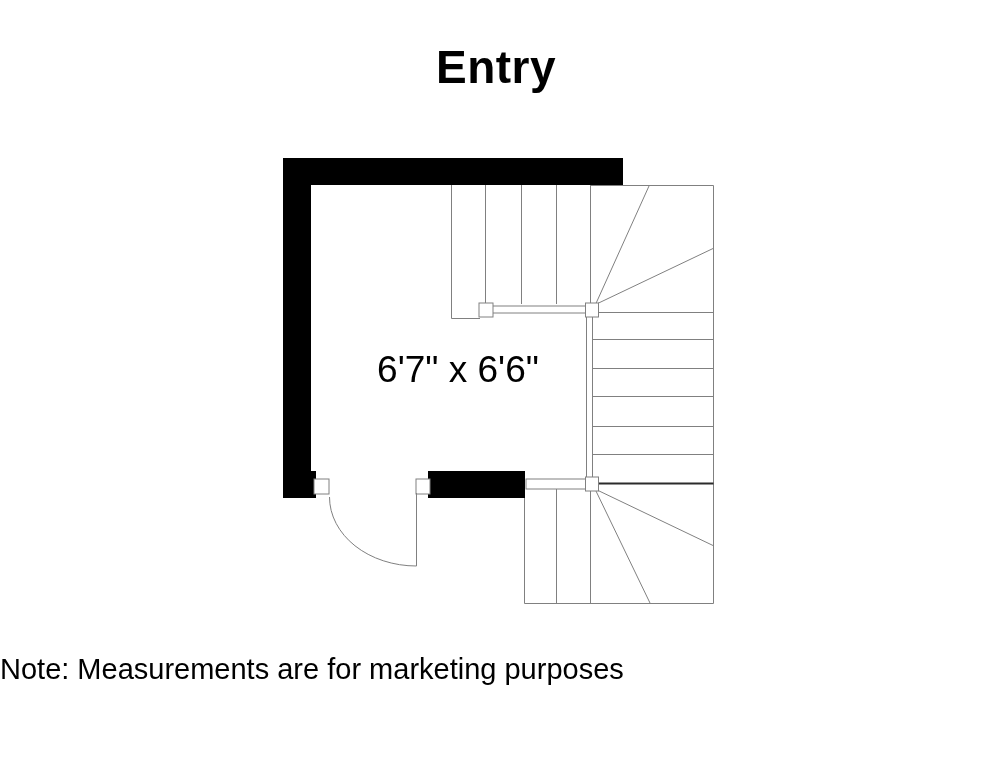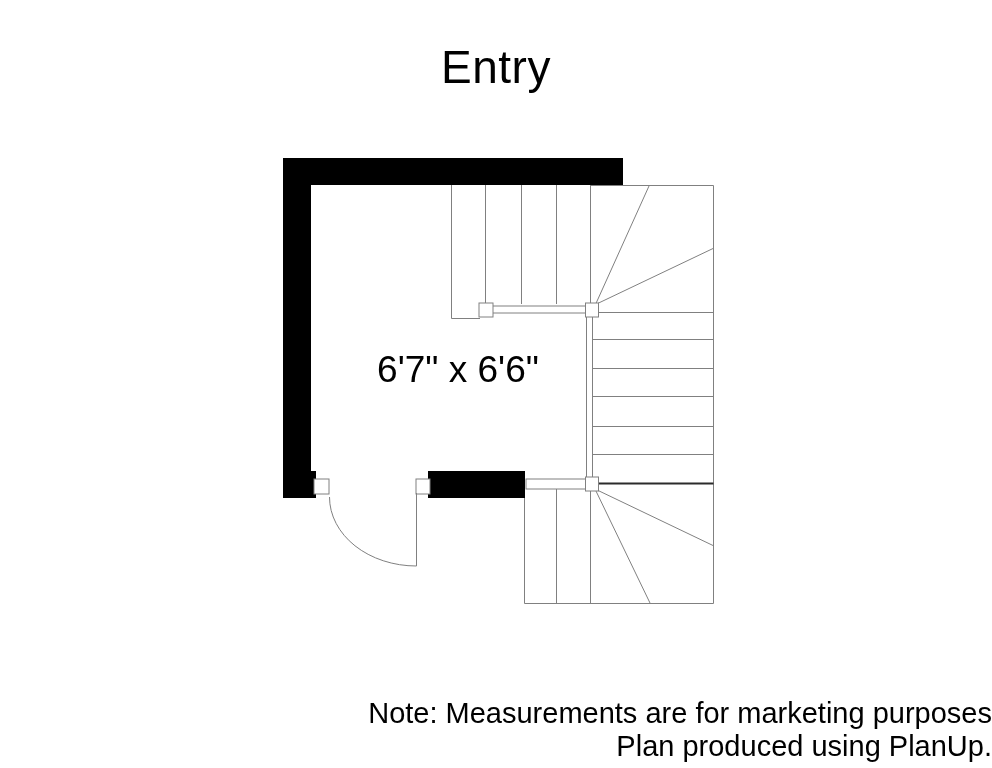--- a/index.html
+++ b/index.html
@@ -17,31 +17,30 @@
     background:var(--background);
     overflow:hidden;
     font-family:"Liberation Sans",sans-serif;
     color:var(--text);
   }
   .title{
     position:absolute;
     top:42px;left:0;width:100%;
     text-align:center;
     font-size:46px;
-    font-weight:normal;
+    font-weight:bold;
     line-height:1.1;
     letter-spacing:0.5px;
   }
   .note{
     position:absolute;
     top:653px;left:0;width:100%;
-    text-align:right;
+    text-align:left;
     font-size:29px;
     line-height:33px;
-    margin-top:44px;
   }
   svg.plan{position:absolute;left:0;top:0;width:992px;height:768px;display:block;}
   .thin{stroke:var(--line);stroke-width:1;fill:none;}
   .break{stroke:var(--flight-break);stroke-width:2;fill:none;}
   .wall{fill:var(--wall);stroke:none;}
   .jamb{fill:#ffffff;stroke:var(--line);stroke-width:1;}
   .railrect{fill:#ffffff;stroke:var(--line);stroke-width:1;}
   .dim{
     font-family:"Liberation Sans",sans-serif;
     font-size:37px;
@@ -111,16 +110,15 @@
       <rect class="railrect" x="479" y="303" width="14" height="14"></rect>
       <rect class="railrect" x="585.5" y="303" width="13" height="14"></rect>
       <rect class="railrect" x="585.5" y="477" width="13" height="14"></rect>
     </g>
 
     <text class="dim" x="458" y="382" text-anchor="middle">6'7" x 6'6"</text>
   </svg>
 
   <div class="note">
     <div>Note: Measurements are for marketing purposes</div>
-    <div>Plan produced using PlanUp.</div>
   </div>
 
 </div>
 
 </body></html>

